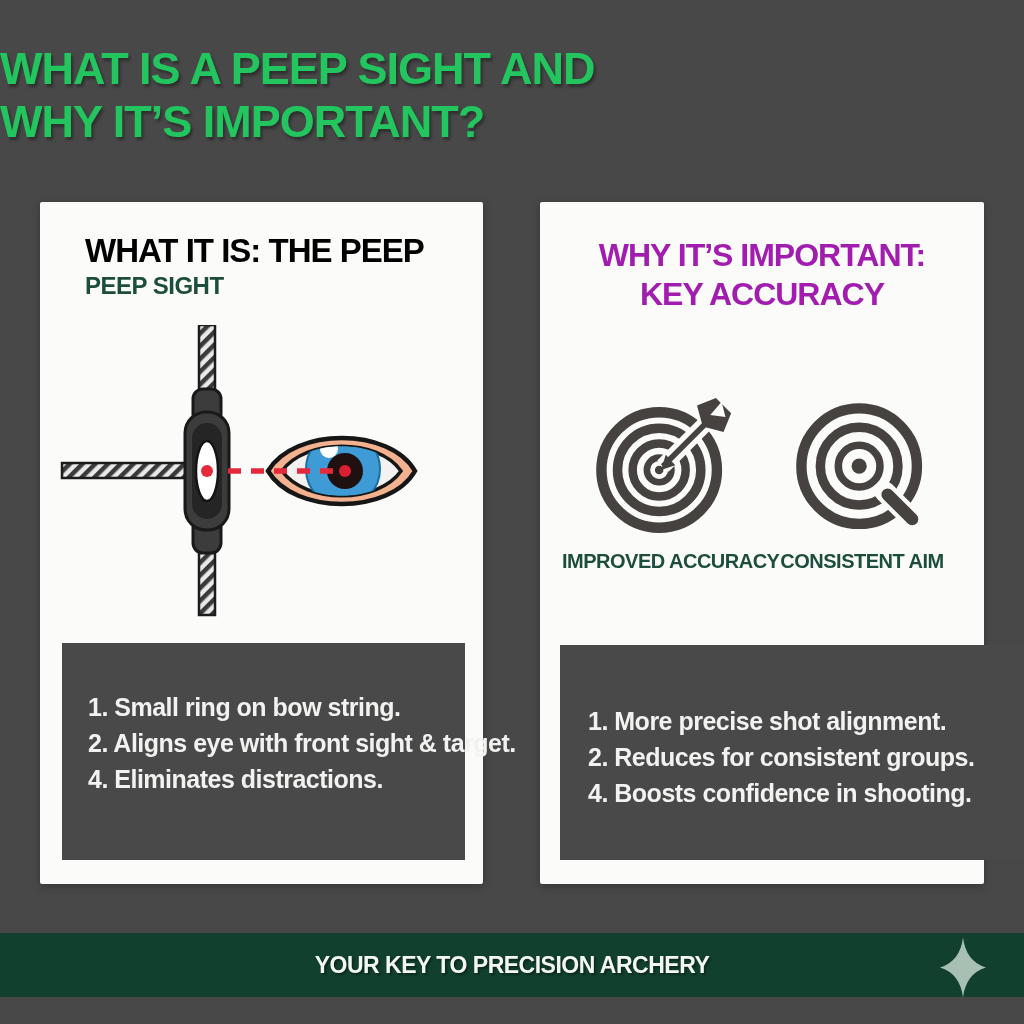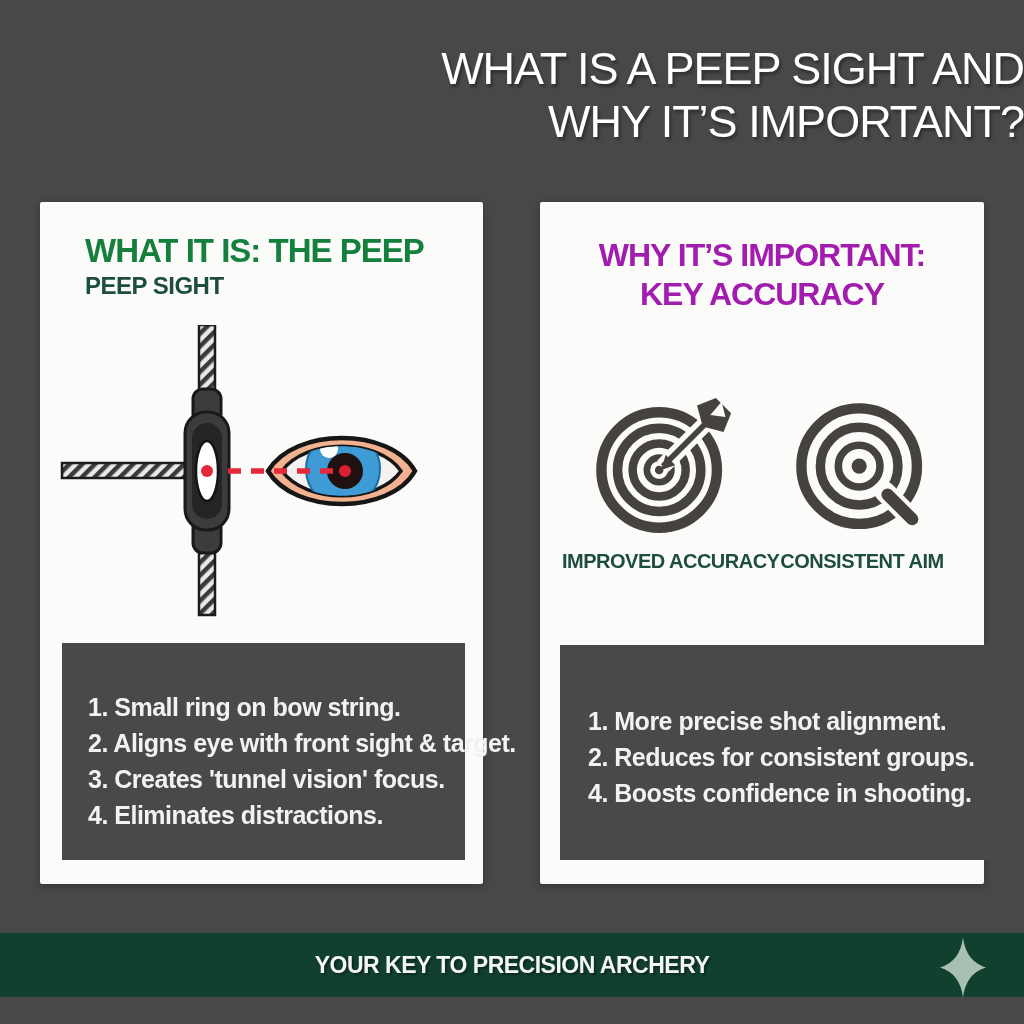--- a/index.html
+++ b/index.html
@@ -6,37 +6,37 @@
   html,body { width:1024px; height:1024px; }
   body {
     position:relative;
     background:#484848;
     font-family:"Liberation Sans","DejaVu Sans",sans-serif;
     overflow:hidden;
   }
   
   .title {
     position:absolute; top:42px; left:0; width:100%;
-    text-align:right; color:#ffffff;
-    font-weight:normal; font-size:45px; line-height:53px;
+    text-align:left; color:#22c55e;
+    font-weight:bold; font-size:45px; line-height:53px;
     letter-spacing:-1px;
     text-shadow:2px 3px 3px rgba(0,0,0,0.35);
   }
   
   .card {
     position:absolute; top:202px; height:682px;
     background:#fbfbf9; border-radius:2px;
     box-shadow:0 2px 8px rgba(0,0,0,0.28);
   }
   .card.left  { left:40px;  width:443px; }
   .card.right { left:540px; width:444px; }
 
   .left-heading {
     position:absolute; left:45px; top:30px;
-    color:#15803d; font-weight:bold; font-size:33px; letter-spacing:-1px;
+    color:#000000; font-weight:bold; font-size:33px; letter-spacing:-1px;
     white-space:nowrap;
   }
   .left-subheading {
     position:absolute; left:45px; top:70px;
     color:#1d4e3d; font-weight:bold; font-size:24px; letter-spacing:-0.5px;
   }
   .right-heading {
     position:absolute; top:34px; left:0; width:100%;
     text-align:center; color:#a21caf; font-weight:bold;
     font-size:32px; line-height:39px; letter-spacing:-1px;
@@ -137,21 +137,20 @@
       <circle cx="167" cy="146" r="6" fill="#e5293a"></circle>
       <line x1="188" y1="146" x2="298" y2="146" stroke="#e5293a" stroke-width="5.5" stroke-dasharray="13 10"></line>
       <circle cx="305" cy="146" r="6" fill="#d91f31"></circle>
     </g>
   </svg>
 
   <div class="list-box">
     <ul>
       <li>1. Small ring on bow string.</li>
       <li>2. Aligns eye with front sight &amp; target.</li>
-      <li>3. Creates 'tunnel vision' focus.</li>
       <li>4. Eliminates distractions.</li>
     </ul>
   </div>
 </section>
 
 <section class="card right">
   <h2 class="right-heading">
     <div>WHY IT’S IMPORTANT:</div>
     <div>KEY ACCURACY</div>
   </h2>

